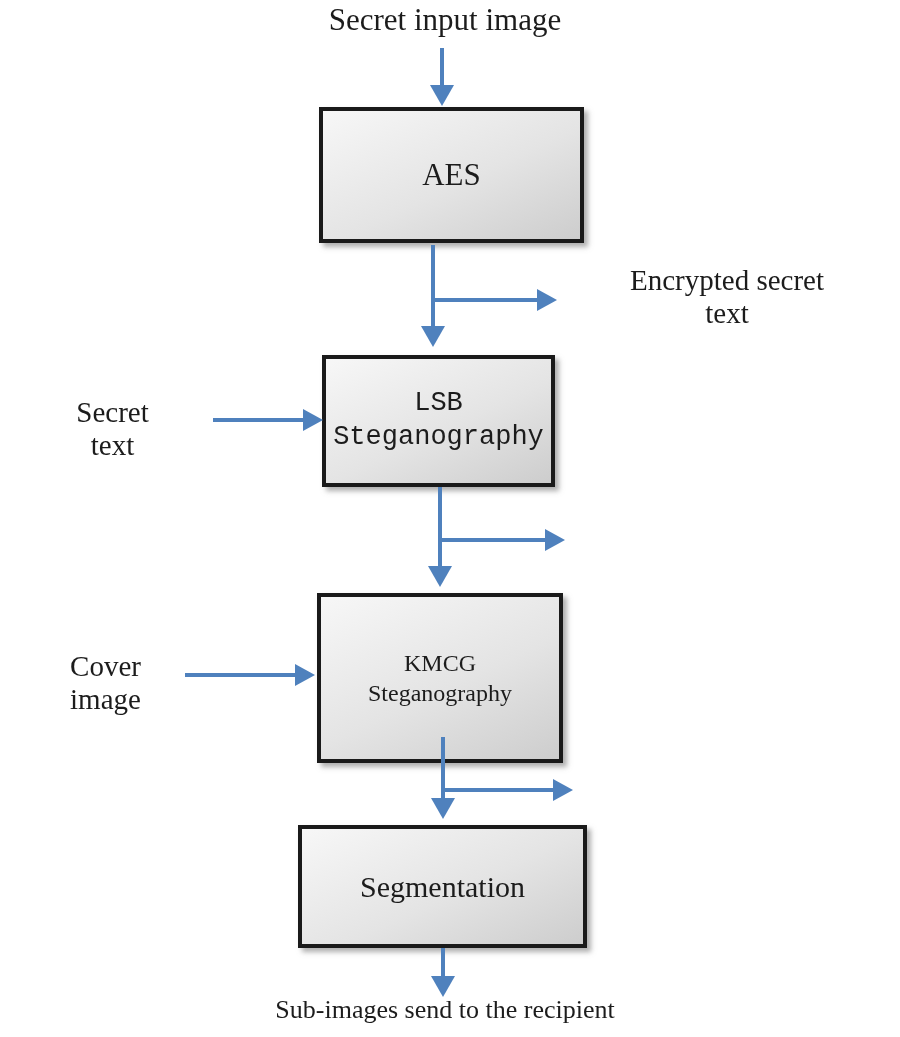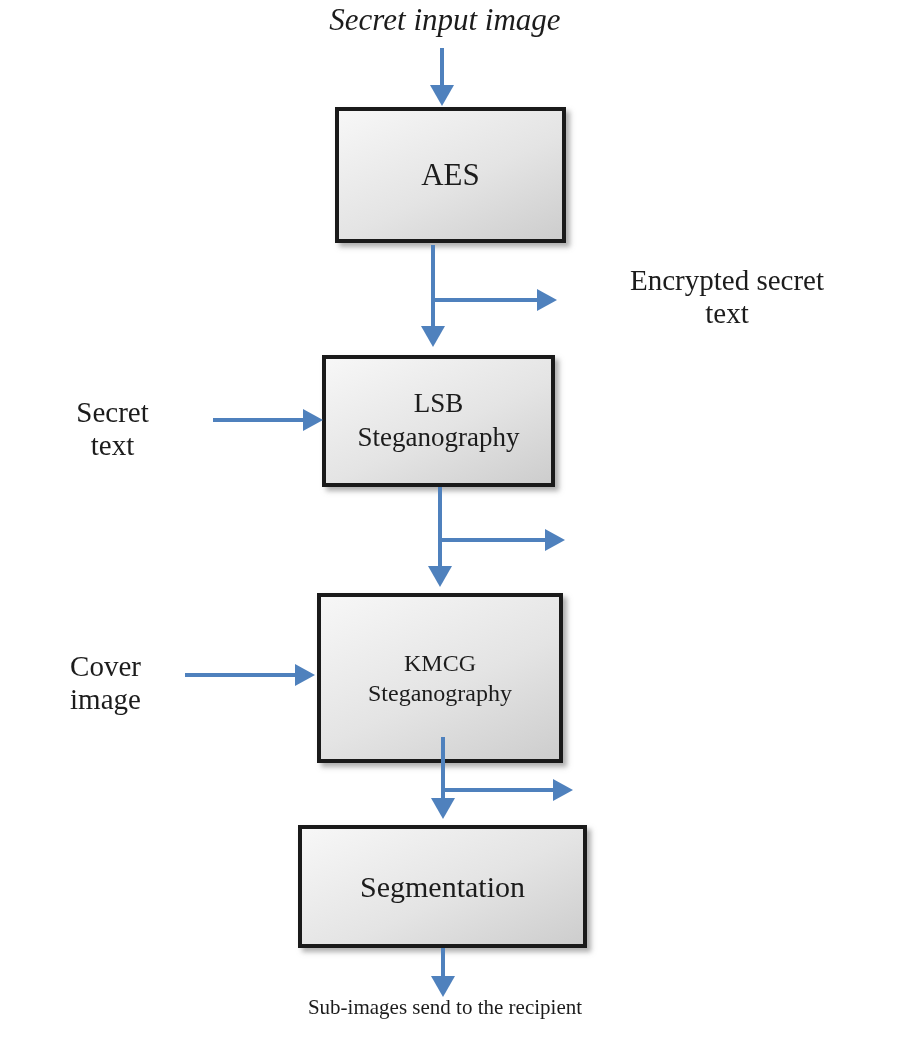--- a/index.html
+++ b/index.html
@@ -65,36 +65,36 @@
     border-top: 11px solid transparent;
     border-bottom: 11px solid transparent;
     border-left: 20px solid var(--arrow-color);
   }
 </style>
 </head>
 <body>
 
 <div class="canvas">
 
-  <div class="flow-label" style="left:280px; top:2px; width:330px; font-size:31px;font-style:italic;">Secret input image</div>
+  <div class="flow-label" style="left:280px; top:2px; width:330px; font-size:31px;">Secret input image</div>
 
   <div class="vline" style="left:440px; top:48px; height:40px;"></div>
   <div class="head-down" style="left:430px; top:85px;"></div>
 
-  <div class="process-box" style="left:319px; top:107px; width:231px; height:136px; font-size:31px;margin-left:16px;">AES</div>
+  <div class="process-box" style="left:319px; top:107px; width:265px; height:136px; font-size:31px;">AES</div>
 
   <div class="vline" style="left:431px; top:245px; height:83px;"></div>
   <div class="head-down" style="left:421px; top:326px;"></div>
   <div class="hline" style="left:433px; top:298px; width:105px;"></div>
   <div class="head-right" style="left:537px; top:289px;"></div>
 
   <div class="flow-label" style="left:593px; top:264px; width:268px;">Encrypted secret
 text</div>
 
-  <div class="process-box" style="left:322px; top:355px; width:233px; height:132px; font-size:27px;">LSB
+  <div class="process-box" style="left:322px; top:355px; width:233px; height:132px; font-size:27px;font-family:Liberation Mono, monospace;">LSB
 Steganography</div>
 
   <div class="flow-label" style="left:40px; top:396px; width:145px;">Secret
 text</div>
   <div class="hline" style="left:213px; top:418px; width:93px;"></div>
   <div class="head-right" style="left:303px; top:409px;"></div>
 
   <div class="vline" style="left:438px; top:487px; height:81px;"></div>
   <div class="head-down" style="left:428px; top:566px;"></div>
   <div class="hline" style="left:440px; top:538px; width:106px;"></div>
@@ -113,15 +113,15 @@
   <div class="head-down" style="left:431px; top:798px;"></div>
   <div class="hline" style="left:443px; top:788px; width:112px;"></div>
   <div class="head-right" style="left:553px; top:779px;"></div>
 
 
   <div class="process-box" style="left:298px; top:825px; width:289px; height:123px; font-size:30px;">Segmentation</div>
 
   <div class="vline" style="left:441px; top:948px; height:30px;"></div>
   <div class="head-down" style="left:431px; top:976px;"></div>
 
-  <div class="flow-label" style="left:165px; top:995px; width:560px; font-size:21px;">Sub-images send to the recipient</div>
+  <div class="flow-label" style="left:165px; top:995px; width:560px; font-size:26px;">Sub-images send to the recipient</div>
 
 </div>
 
 </body></html>

